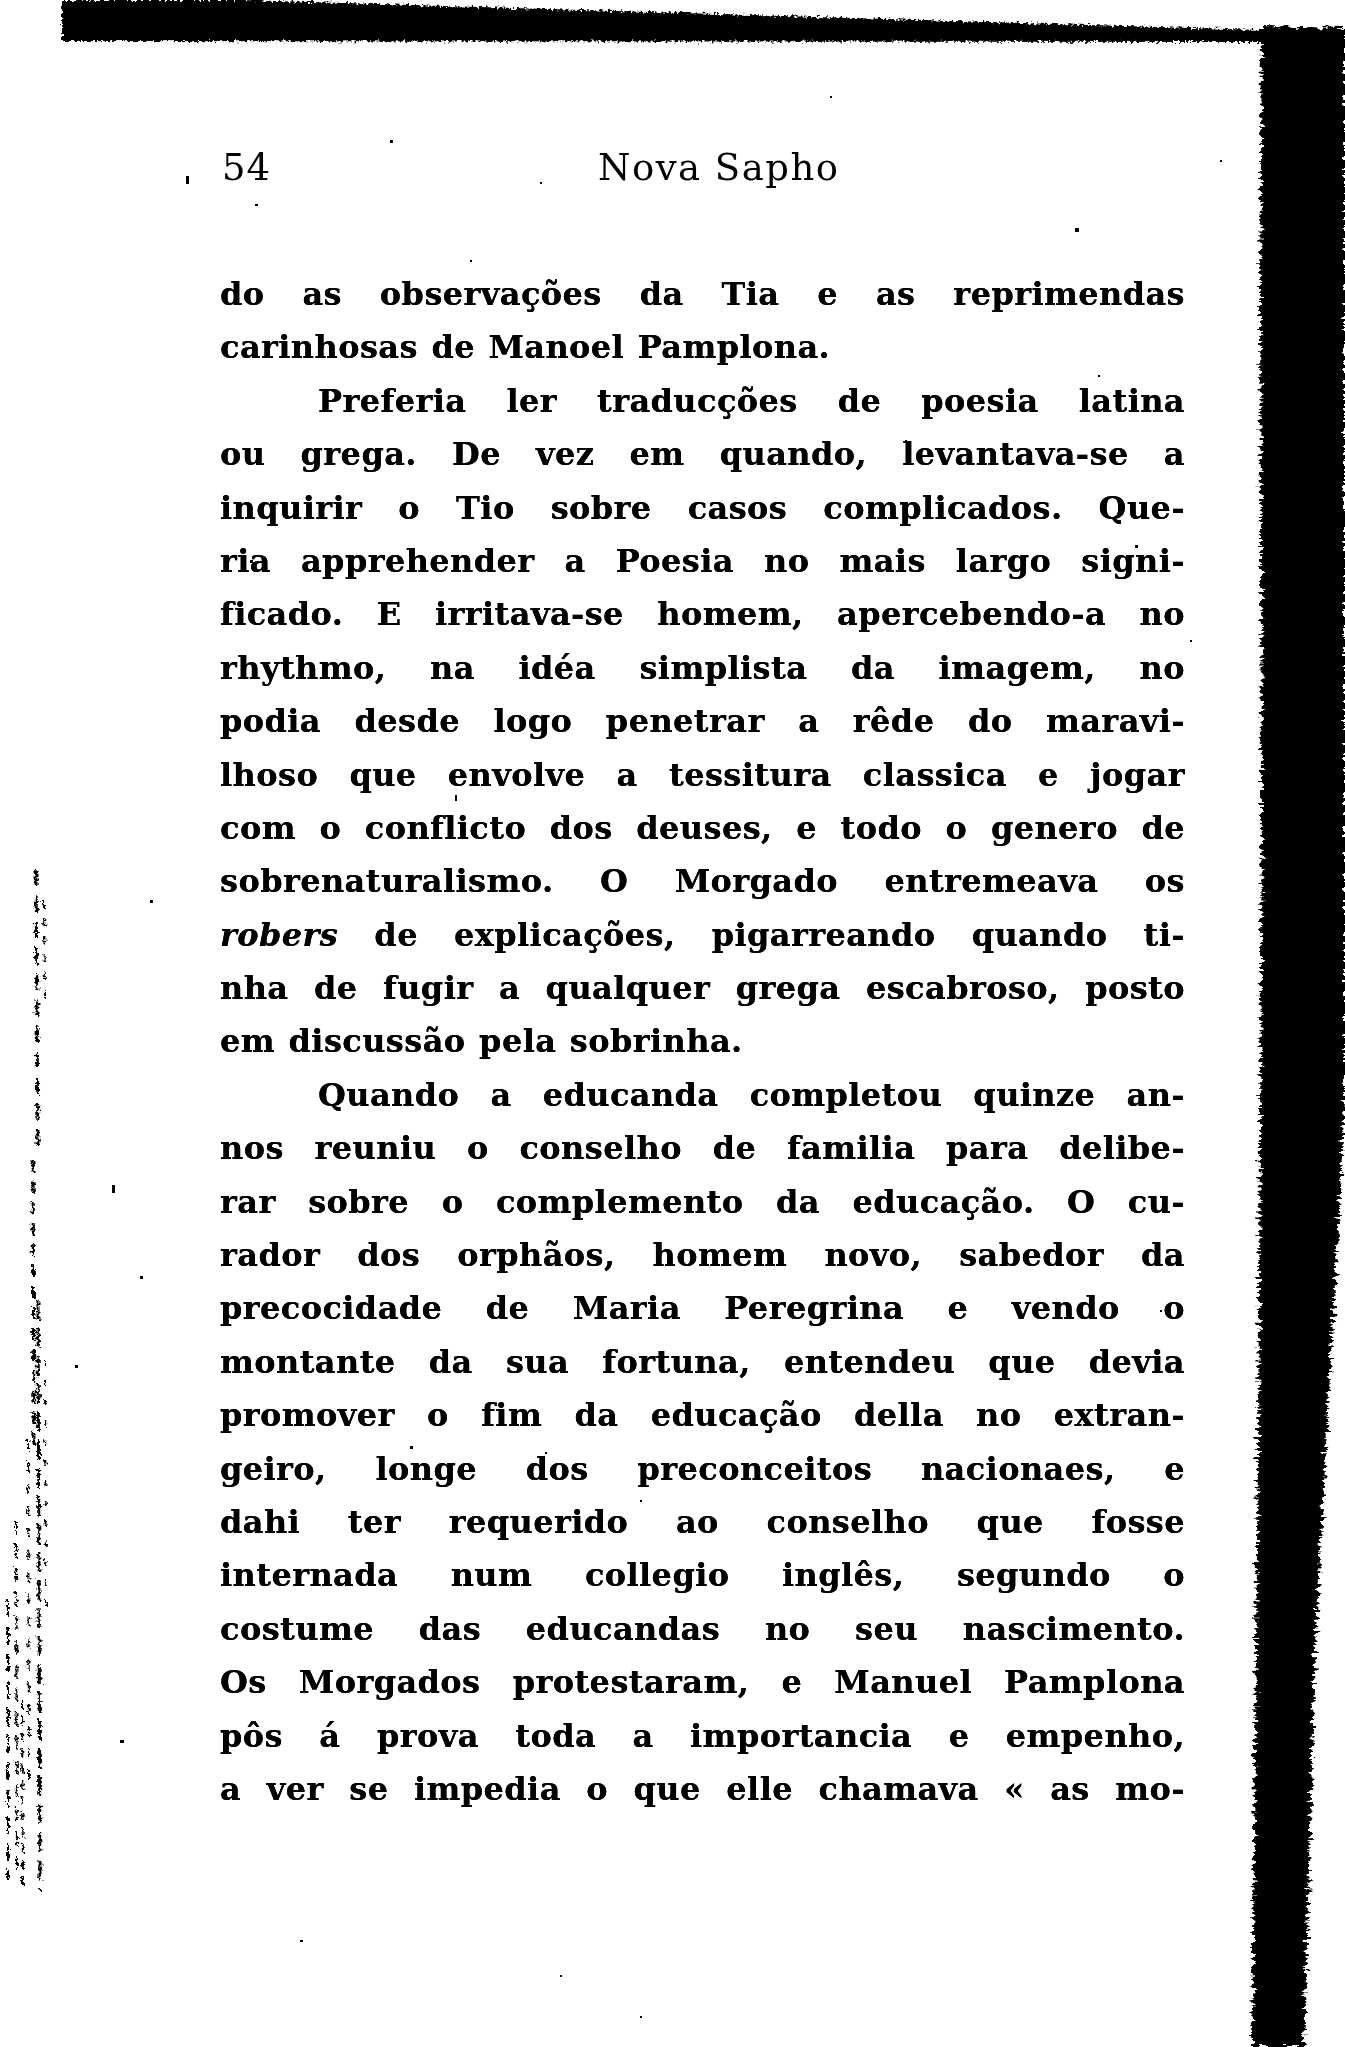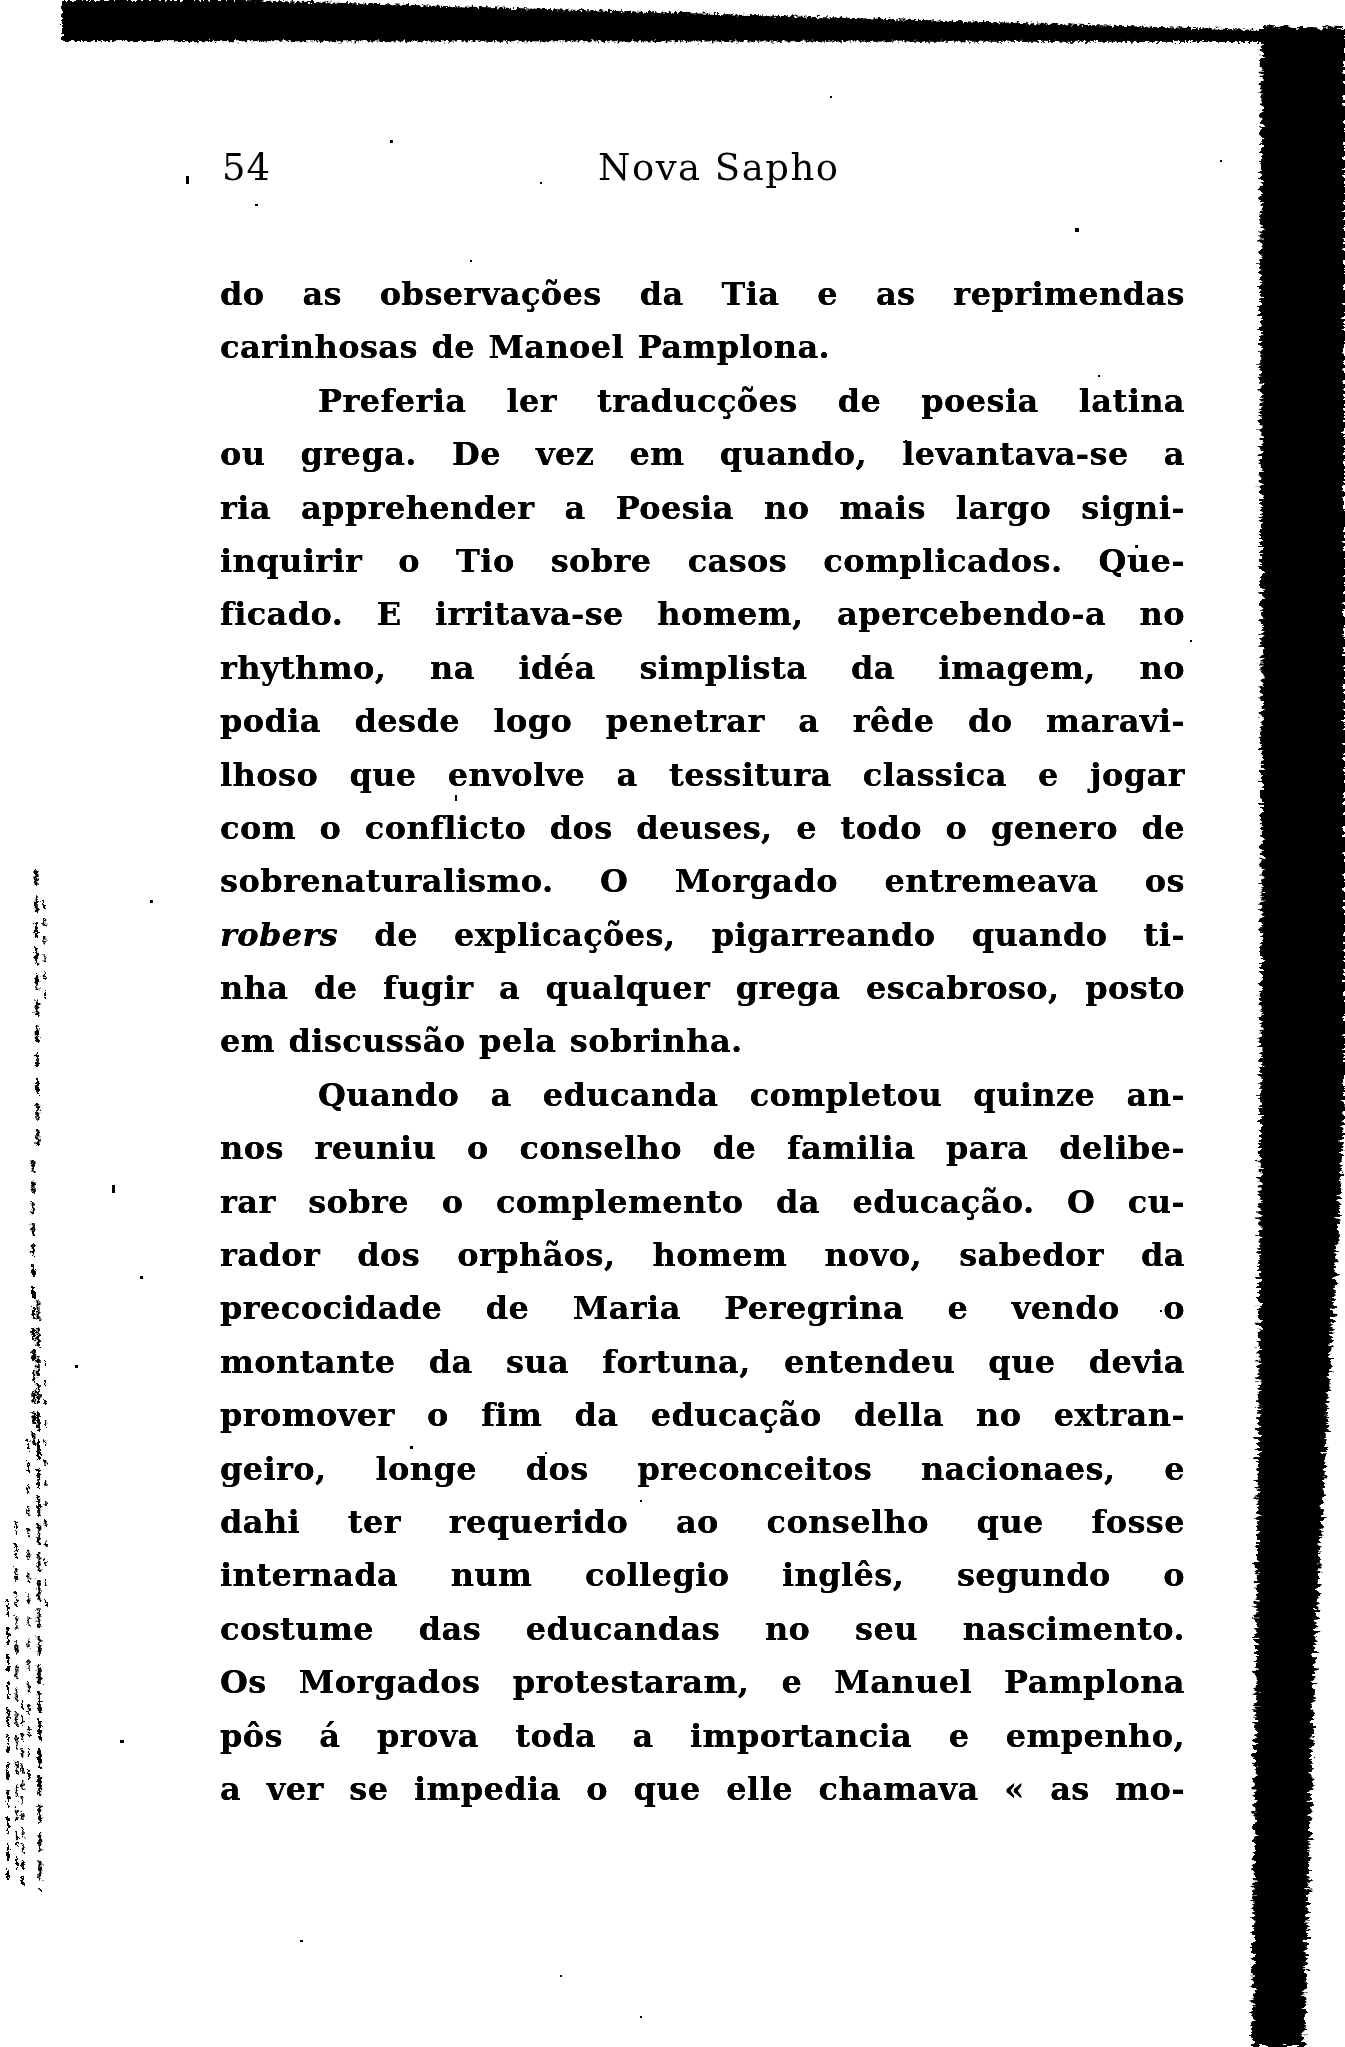--- a/index.html
+++ b/index.html
@@ -136,22 +136,22 @@
   </svg>
 
   <span class="pagenum">54</span>
   <span class="running-title">Nova Sapho</span>
 
   <div class="body-text">
       <div class="line justified">do as observações da Tia e as reprimendas</div>
       <div class="line no-just">carinhosas de Manoel Pamplona.</div>
       <div class="line justified indent">Preferia ler traducções de poesia latina</div>
       <div class="line justified">ou grega. De vez em quando, levantava-se a</div>
+      <div class="line justified">inquirir o Tio sobre casos complicados. Que-</div>
       <div class="line justified">ria apprehender a Poesia no mais largo signi-</div>
-      <div class="line justified">inquirir o Tio sobre casos complicados. Que-</div>
       <div class="line justified">ficado. E irritava-se homem, apercebendo-a no</div>
       <div class="line justified">rhythmo, na idéa simplista da imagem, no</div>
       <div class="line justified">podia desde logo penetrar a rêde do maravi-</div>
       <div class="line justified">lhoso que envolve a tessitura classica e jogar</div>
       <div class="line justified">com o conflicto dos deuses, e todo o genero de</div>
       <div class="line justified">sobrenaturalismo. O Morgado entremeava os</div>
       <div class="line justified"><span class="it">robers</span><span> de explicações, pigarreando quando ti-</span></div>
       <div class="line justified">nha de fugir a qualquer grega escabroso, posto</div>
       <div class="line no-just">em discussão pela sobrinha.</div>
       <div class="line justified indent">Quando a educanda completou quinze an-</div>

